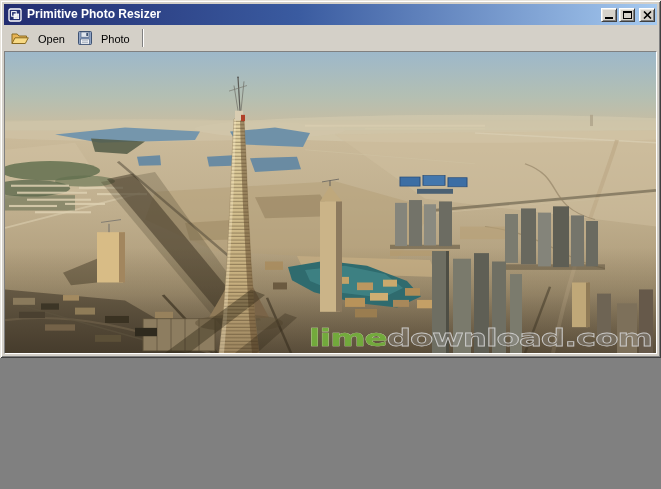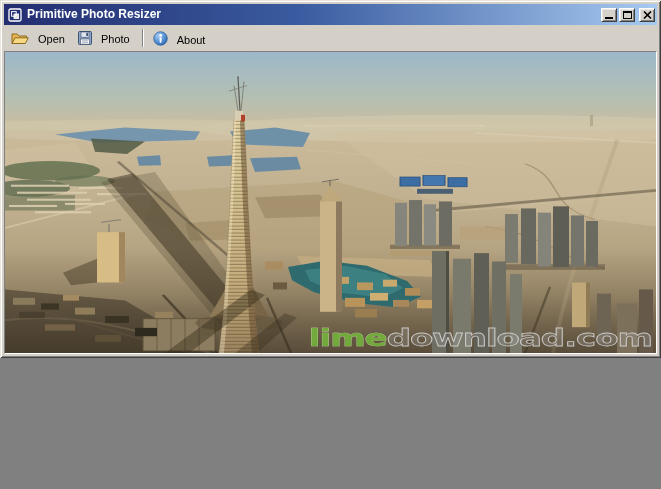--- a/index.html
+++ b/index.html
@@ -103,35 +103,20 @@
         <rect x="0.5" y="0.5" width="13" height="13" rx="1" fill="#8fa3c4" stroke="#3e5272"></rect>
         <rect x="3" y="1" width="8" height="5.2" fill="#dfe5ee" stroke="#3e5272" stroke-width="0.6"></rect>
         <rect x="8.3" y="1.8" width="1.8" height="3.2" fill="#3e5272"></rect>
         <rect x="2.5" y="8" width="9" height="5.2" fill="#f2f4f7" stroke="#3e5272" stroke-width="0.6"></rect>
         <line x1="4" y1="9.8" x2="10" y2="9.8" stroke="#9aa5b5" stroke-width="0.8"></line>
         <line x1="4" y1="11.4" x2="10" y2="11.4" stroke="#9aa5b5" stroke-width="0.8"></line>
       </svg>
       <span>Photo</span>
     </button>
     <span class="sep"></span>
-    <button class="tool">
-      <svg width="15" height="15" viewBox="0 0 15 15">
-        <defs>
-          <radialGradient id="infoGrad" cx="0.35" cy="0.3" r="0.9">
-            <stop offset="0" stop-color="#a8ccf4"></stop>
-            <stop offset="0.6" stop-color="#4a86cc"></stop>
-            <stop offset="1" stop-color="#1d58a4"></stop>
-          </radialGradient>
-        </defs>
-        <circle cx="7.5" cy="7.5" r="6.8" fill="url(#infoGrad)" stroke="#16488c" stroke-width="0.6"></circle>
-        <circle cx="7.7" cy="4.4" r="1.4" fill="#ffffff"></circle>
-        <path d="M6.5,6.6 L8.7,6.6 L8.3,11.8 L6.8,11.8 Z" fill="#ffffff"></path>
-      </svg>
-      <span>About</span>
-    </button>
   </div>
 
   <div class="photo-frame">
     <svg viewBox="0 0 651 431" preserveAspectRatio="none">
       <defs>
         <linearGradient id="sky" x1="0" y1="0" x2="0" y2="1">
           <stop offset="0" stop-color="#9db8ca"></stop>
           <stop offset="0.5" stop-color="#b3bfb3"></stop>
           <stop offset="0.8" stop-color="#c6bda3"></stop>
           <stop offset="1" stop-color="#cfc5a9"></stop>

